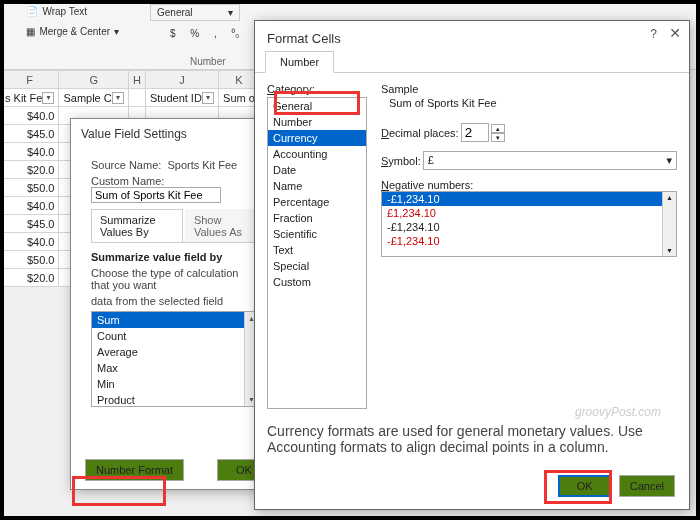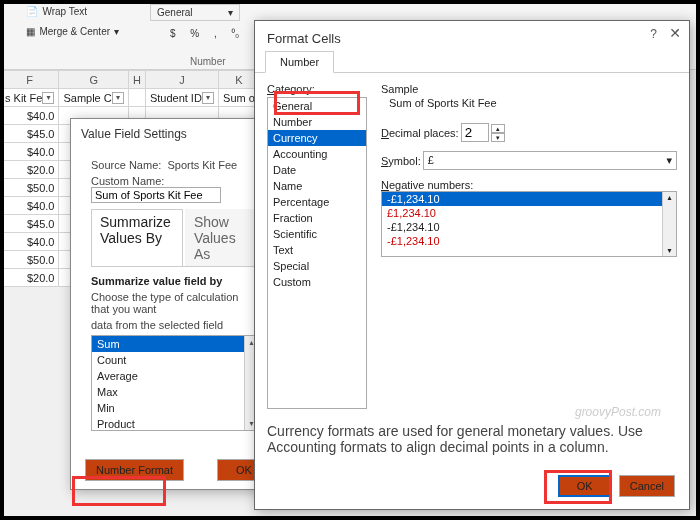--- a/index.html
+++ b/index.html
@@ -20,29 +20,29 @@
   
   .dialog { position: absolute; background: #fff; border: 1px solid #888; box-shadow: 2px 2px 12px rgba(0,0,0,0.3); }
   .dialog .title { font-size: 12px; padding: 8px 10px; color: #333; }
   .dialog .close { position: absolute; top: 4px; right: 8px; font-size: 14px; color: #555; }
   .dialog .help { position: absolute; top: 6px; right: 32px; font-size: 12px; color: #555; }
   .vfs { top: 118px; left: 70px; width: 210px; height: 372px; }
   .vfs .body { padding: 6px 20px; }
   .vfs .row { margin: 4px 0; color: #444; }
   .vfs input[type=text] { width: 130px; border: 1px solid #aaa; padding: 1px 3px; font-size: 11px; }
   .tabs { display: flex; border-bottom: 1px solid #ccc; margin-top: 6px; }
-  .tabs .tab { padding: 4px 8px; border: 1px solid #ccc; border-bottom: none; margin-right: 2px; font-size: 14px; background: #fff; }
+  .tabs .tab { padding: 4px 8px; border: 1px solid #ccc; border-bottom: none; margin-right: 2px; font-size: 11px; background: #fff; }
   .tabs .tab.inactive { background: #f5f5f5; color: #666; border-top-color: transparent; border-left-color: transparent; }
   .vfs b { font-weight: 600; }
   .listbox { border: 1px solid #aaa; height: 96px; overflow: hidden; margin-top: 4px; }
   .listbox div { padding: 2px 5px; }
   .listbox .sel { background: #0066cc; color: #fff; }
   .listbox .scroll { float: right; width: 14px; height: 100%; background: #f0f0f0; border-left: 1px solid #ccc; display: flex; flex-direction: column; justify-content: space-between; align-items: center; font-size: 8px; color: #555; }
   .btnrow { position: absolute; bottom: 8px; right: 8px; }
-  .btn2 { display: inline-block; min-width: 54px; text-align: center; padding: 4px 10px; border: 1px solid #aaa; background: #c2410c; margin-left: 4px; font-size: 11px; }
+  .btn2 { display: inline-block; min-width: 54px; text-align: center; padding: 4px 10px; border: 1px solid #aaa; background: #4d7c0f; margin-left: 4px; font-size: 11px; }
   .numfmt { position: absolute; bottom: 8px; left: 10px; }
   
   .fc { top: 20px; left: 254px; width: 436px; height: 490px; border-color: #666; }
   .fc .title { font-size: 13px; padding: 10px 12px 4px; }
   .fc .tabs2 { display: flex; padding: 0 10px; border-bottom: 1px solid #ccc; }
   .fc .tabs2 .tab2 { padding: 4px 14px; border: 1px solid #ccc; border-bottom: 1px solid #fff; font-size: 11px; position: relative; top: 1px; }
   .fc .content { display: flex; padding: 10px 12px 0; gap: 14px; }
   .catcol { width: 100px; }
   .catcol label, .rightcol label { display: block; margin-bottom: 2px; text-decoration: underline; text-decoration-color: transparent; }
   .catlist { border: 1px solid #aaa; height: 312px; }

